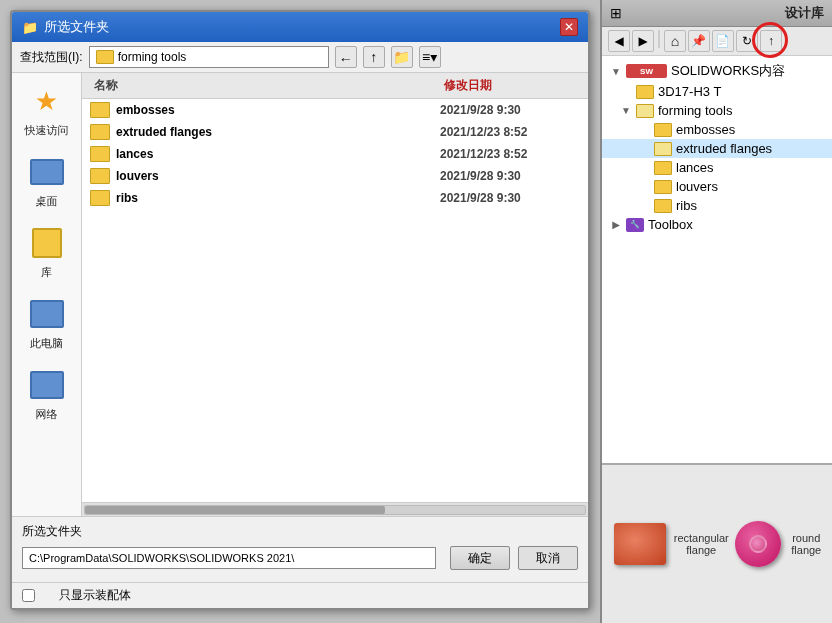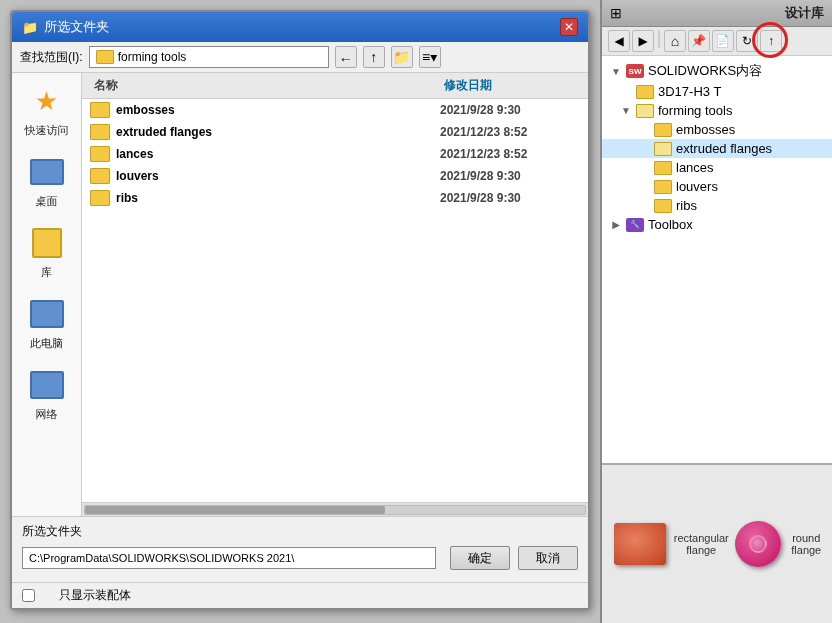--- a/index.html
+++ b/index.html
@@ -187,21 +187,21 @@
     }
 
     .file-list-header {
       display: flex;
       background: #e8e8e8;
       border-bottom: 1px solid #ccc;
       padding: 2px 8px;
     }
 
     .col-name { flex: 1; font-size: 12px; color: #444; padding: 2px 4px; }
-    .col-date { width: 140px; font-size: 12px; color: #0369a1; padding: 2px 4px; }
+    .col-date { width: 140px; font-size: 12px; color: #b91c1c; padding: 2px 4px; }
 
     .file-list {
       flex: 1;
       overflow-y: auto;
       background: white;
     }
 
     .file-item {
       display: flex;
       align-items: center;
@@ -362,21 +362,21 @@
     .tree-folder.open {
       background: #f4e490;
     }
 
     .tree-item-label { font-size: 13px; }
 
     .tree-indent { padding-left: 18px; }
     .tree-indent2 { padding-left: 36px; }
 
     .sw-icon {
-      width: 18px;
+      width: 41px;
       height: 14px;
       background: #d04040;
       border-radius: 2px;
       display: flex;
       align-items: center;
       justify-content: center;
       color: white;
       font-size: 8px;
       font-weight: bold;
       flex-shrink: 0;

